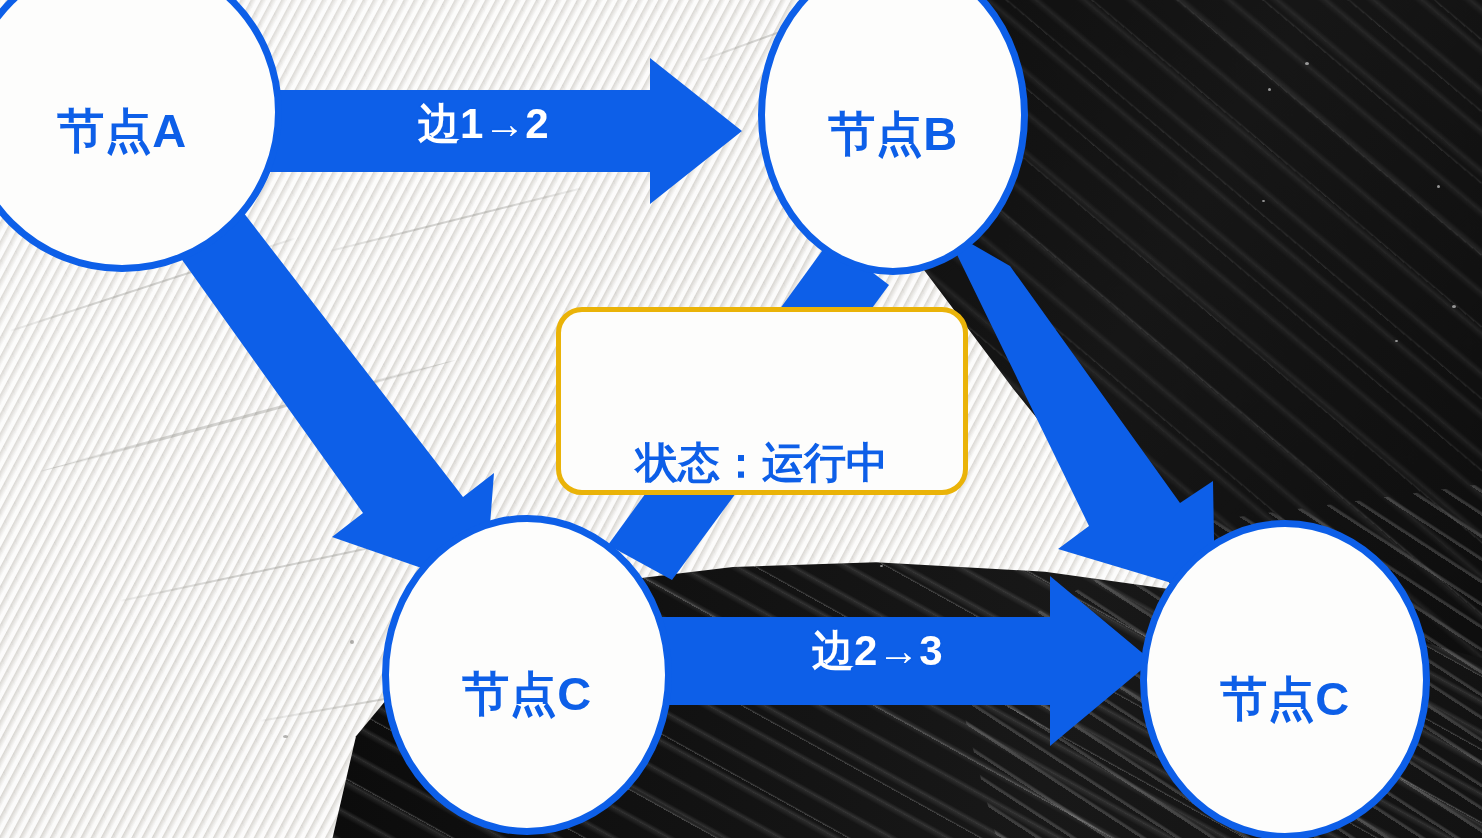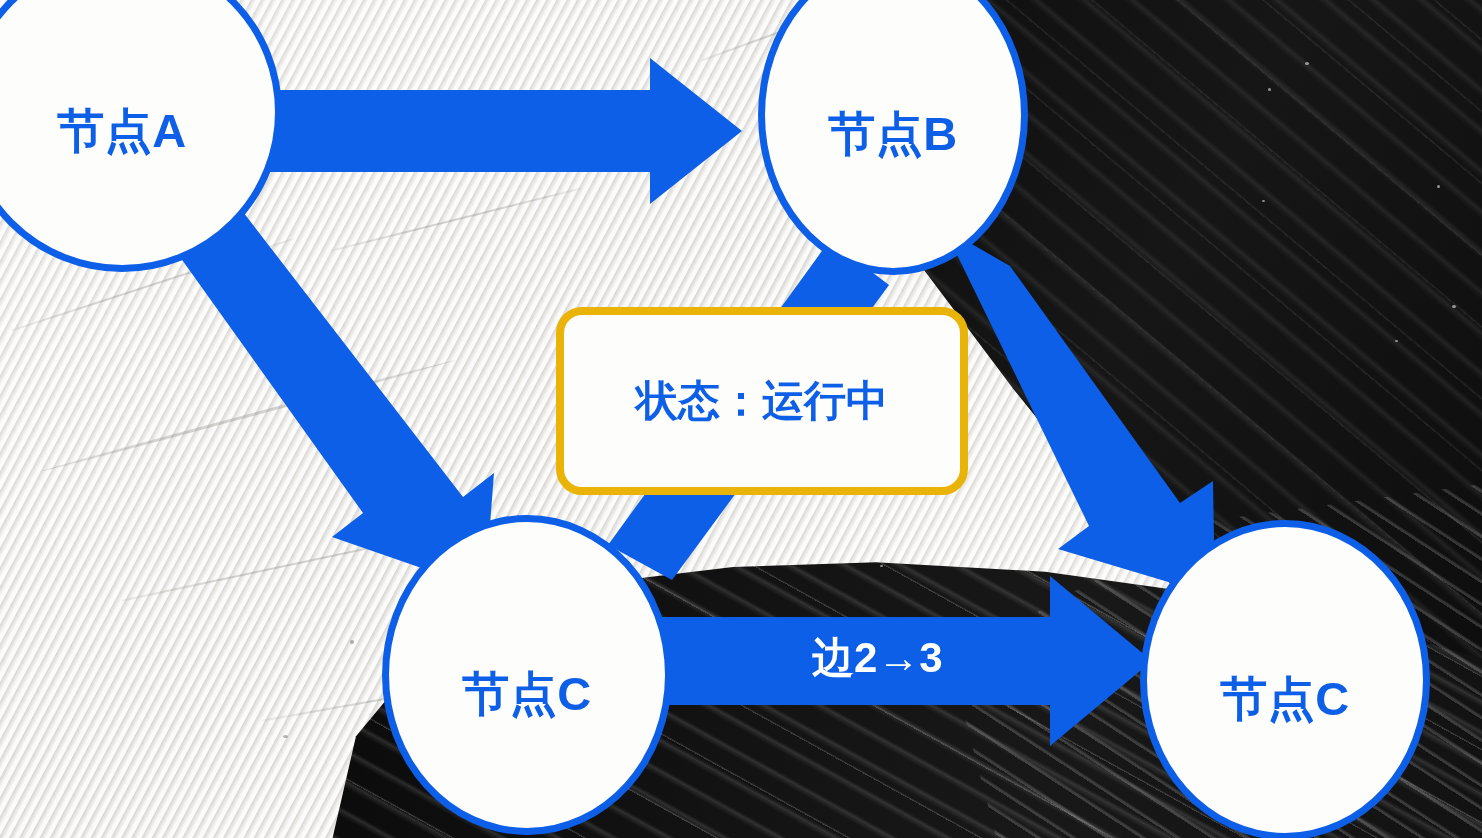--- a/index.html
+++ b/index.html
@@ -139,37 +139,37 @@
   .edge-label {
     position: absolute;
     color: #ffffff;
     font-size: 42px;
     font-weight: 700;
     white-space: nowrap;
     line-height: 1;
     text-shadow: 0 0 2px rgba(13,95,232,0.65);
   }
   #edge-label-1 { left: 418px; top: 103px; }
-  #edge-label-2 { left: 812px; top: 630px; margin-top: 7px; }
+  #edge-label-2 { left: 812px; top: 630px; }
 
   
   #status-card {
     position: absolute;
     left: 556px;
     top: 307px;
     width: 412px;
     height: 188px;
     background: #fdfdfc;
-    border: 8px solid #eab308;
+    border: 5px solid #eab308;
     border-radius: 26px;
     box-sizing: border-box;
     display: flex;
     flex-direction: column;
     align-items: center;
-    justify-content: center;
+    justify-content: flex-end;
     gap: 6px;
   }
   .status-line {
     color: #0d5fe8;
     font-size: 42px;
     font-weight: 700;
     white-space: nowrap;
     line-height: 1.28;
   }
 </style>
@@ -235,20 +235,21 @@
   </div>
 
   <div class="node" id="node-c1">
     <span class="node-label">节点C</span>
   </div>
 
   <div class="node" id="node-c2">
     <span class="node-label">节点C</span>
   </div>
 
+  <div class="edge-label" id="edge-label-1">边1→2</div>
 
   <div class="edge-label" id="edge-label-2">边2→3</div>
 
   <div id="status-card">
     <div class="status-line">状态：运行中</div>
   </div>
 
 </div>
 
 </body></html>

